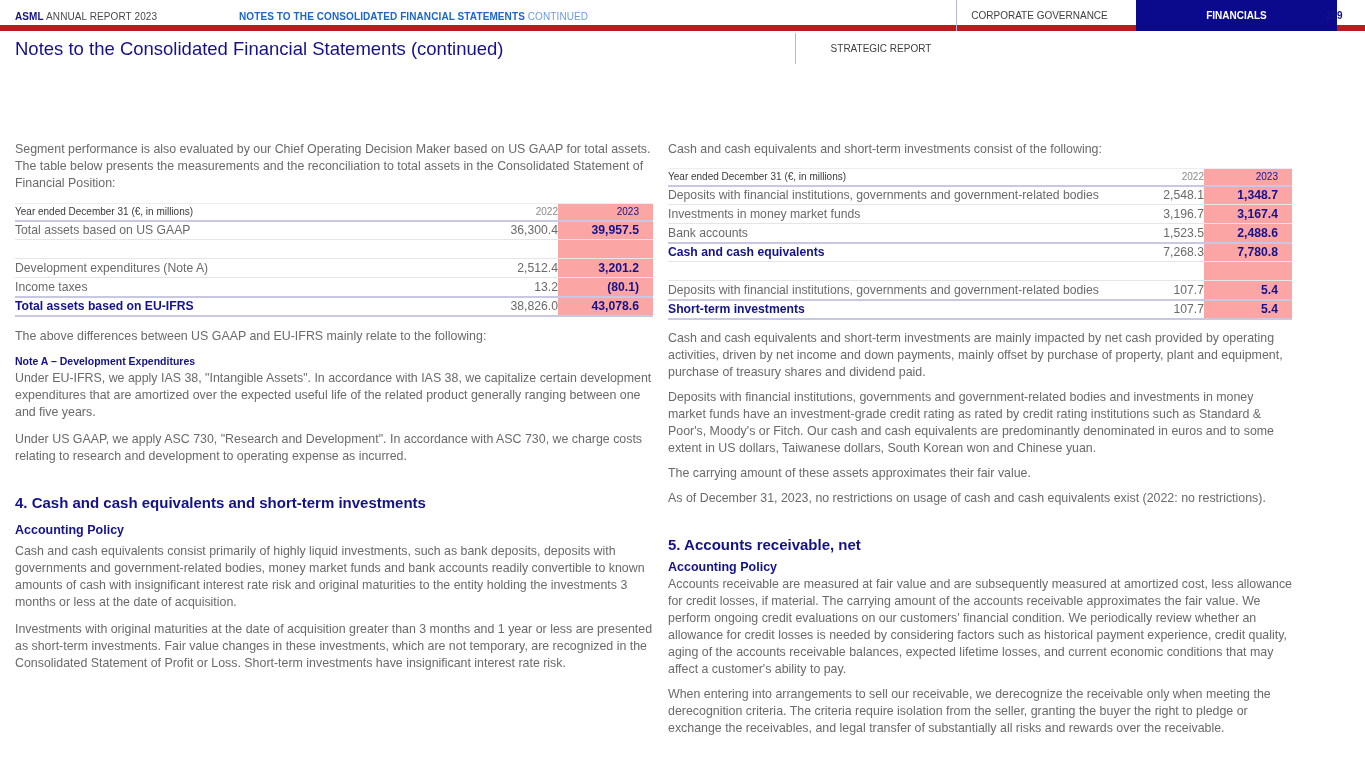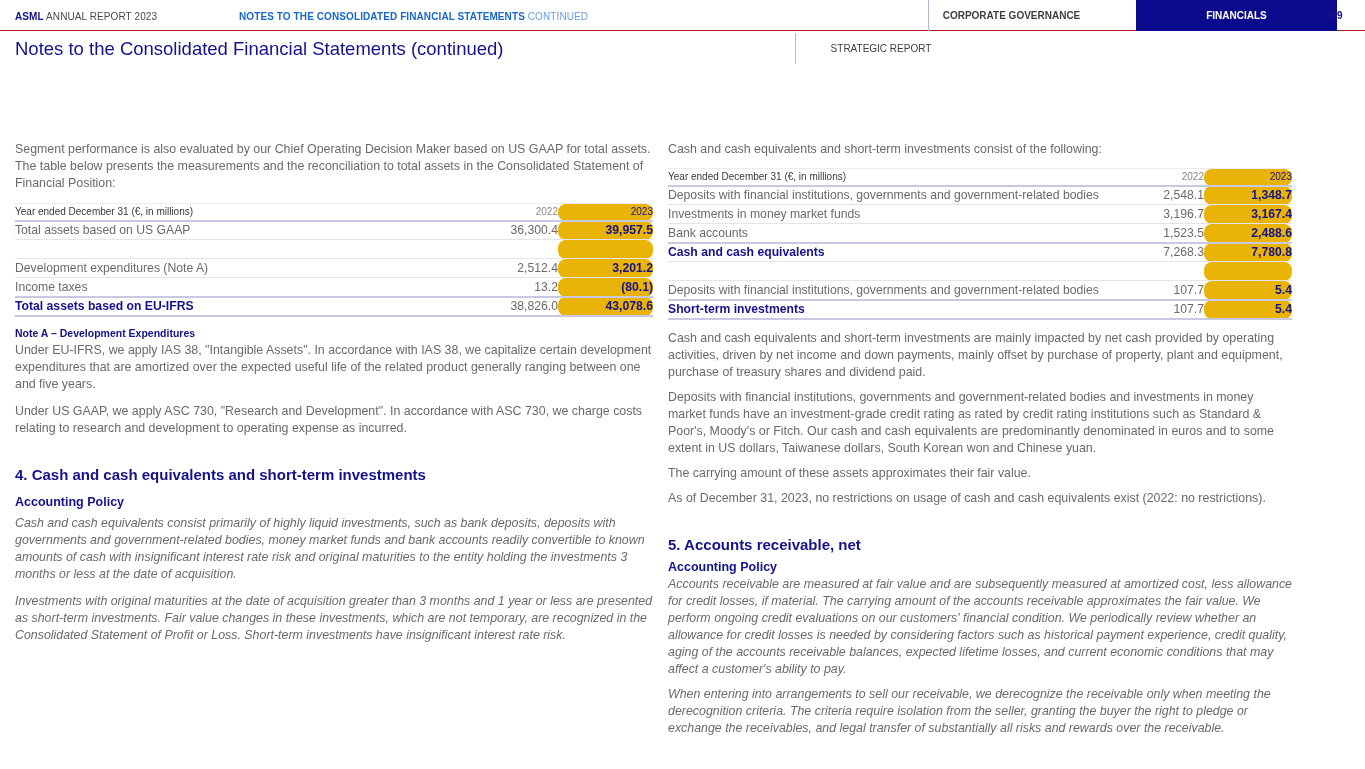--- a/index.html
+++ b/index.html
@@ -1,48 +1,48 @@
 <!DOCTYPE html>
 <html><head>
   <meta charset="utf-8">
   <style>
     * { box-sizing: border-box; margin: 0; padding: 0; }
     html, body { width: 1365px; height: 769px; background: #ffffff; overflow: hidden; }
     body { font-family: "Liberation Sans", sans-serif; color: #6a6a6a; position: relative; }
 
-    .topbar { position: absolute; left: 0; top: 0; width: 1365px; height: 31px; border-bottom: 1px solid #b91c1c; }
+    .topbar { position: absolute; left: 0; top: 0; width: 1365px; height: 31px; border-bottom: 6px solid #b91c1c; }
     .tb-left { position: absolute; left: 15px; top: 11px; font-size: 10px; color: #4a4a4a; letter-spacing: 0.1px; }
     .tb-left b { color: #14128a; font-weight: bold; }
     .tb-mid { position: absolute; left: 239px; top: 11px; font-size: 10px; color: #1d6fd1; letter-spacing: 0.1px; }
     .tb-mid b { font-weight: bold; color: #1b66c9; }
     .tb-mid span.c { color: #6a9be0; }
     .nav { position: absolute; top: 0; height: 31px; font-size: 10px; color: #3e3e3e; display: flex; align-items: center; justify-content: center; border-left: 1px solid #b7b5d6; }
     .nav.n1 { left: 795px; width: 171px; margin-top: 33px; }
-    .nav.n2 { left: 928px; width: 166px; font-weight: bold; }
+    .nav.n2 { left: 956px; width: 166px; }
     .nav.n3 { left: 1136px; width: 201px; background: #0b0a8d; color: #ffffff; font-weight: bold; border-left: none; }
     .nav.n4 { left: 1306px; width: 59px; color: #14128a; font-weight: bold; border-left: none; justify-content: flex-start; padding-left: 20px; }
 
     .page-title { position: absolute; left: 15px; top: 38px; font-size: 18.5px; color: #14128a; font-weight: normal; }
 
     .col { position: absolute; top: 141px; }
     .col-left { left: 15px; width: 638px; }
     .col-right { left: 668px; width: 624px; }
 
     p.body { font-size: 12.4px; line-height: 17px; color: #6a6a6a; }
-    p.it { font-style: italic; }
+    p.it { }
     .mb8 { margin-bottom: 8px; }
     .mb10 { margin-bottom: 10px; }
 
     table.fin { width: 100%; border-collapse: collapse; font-size: 12.2px; }
     table.fin td { height: 19px; padding: 0; border-bottom: 1px solid #e4e4ec; vertical-align: middle; }
     table.fin tr.hd td { font-size: 10px; font-weight: normal; color: #3a3a3a; border-top: 1px solid #ececf2; border-bottom: 2px solid #c9c8e3; height: 17px; }
     table.fin tr.hd td.y22 { font-weight: normal; color: #8a8a8a; }
     table.fin tr.hd td.y23 { color: #14128a; }
     table.fin td.num { text-align: right; color: #6a6a6a; }
-    table.fin td.y23 { background: #eab308; text-align: right; color: #14128a; font-weight: bold; padding-right: 0; border-radius: 8px; }
+    table.fin td.y23 { background: #fca5a5; text-align: right; color: #14128a; font-weight: bold; padding-right: 14px; }
     table.fin td.lbl { color: #6a6a6a; }
     table.fin tr.tot td.lbl { color: #14128a; font-weight: bold; }
     table.fin tr.pretot td { border-bottom: 2px solid #c9c8e3; }
     table.fin tr.tot td { border-bottom: 2px solid #c9c8e3; }
     table.fin tr.blank td { height: 19px; }
 
     h4.note { font-size: 10.5px; color: #14128a; font-weight: bold; margin-top: 10px; margin-bottom: 3px; }
     h2.sec { font-size: 15px; color: #14128a; font-weight: bold; }
     h3.sub { font-size: 12.5px; color: #14128a; font-weight: bold; }
   </style>
@@ -97,20 +97,21 @@
       <td class="y23">(80.1)</td>
     </tr>
     <tr class="tot">
       <td class="lbl">Total assets based on EU-IFRS</td>
       <td class="num">38,826.0</td>
       <td class="y23">43,078.6</td>
     </tr>
   </tbody>
     </table>
 
+  <p class="body" style="margin-top:11px;">The above differences between US GAAP and EU-IFRS mainly relate to the following:</p>
   <h4 class="note">Note A – Development Expenditures</h4>
   <p class="body mb10">Under EU-IFRS, we apply IAS 38, "Intangible Assets". In accordance with IAS 38, we capitalize certain development expenditures that are amortized over the expected useful life of the related product generally ranging between one and five years.</p>
   <p class="body">Under US GAAP, we apply ASC 730, "Research and Development". In accordance with ASC 730, we charge costs relating to research and development to operating expense as incurred.</p>
 
   <h2 class="sec" style="margin-top:29px;">4. Cash and cash equivalents and short-term investments</h2>
   <h3 class="sub" style="margin-top:12px; margin-bottom:6px;">Accounting Policy</h3>
   <p class="body it mb10">Cash and cash equivalents consist primarily of highly liquid investments, such as bank deposits, deposits with governments and government-related bodies, money market funds and bank accounts readily convertible to known amounts of cash with insignificant interest rate risk and original maturities to the entity holding the investments 3 months or less at the date of acquisition.</p>
   <p class="body it">Investments with original maturities at the date of acquisition greater than 3 months and 1 year or less are presented as short-term investments. Fair value changes in these investments, which are not temporary, are recognized in the Consolidated Statement of Profit or Loss. Short-term investments have insignificant interest rate risk.</p>
 </div>
 

